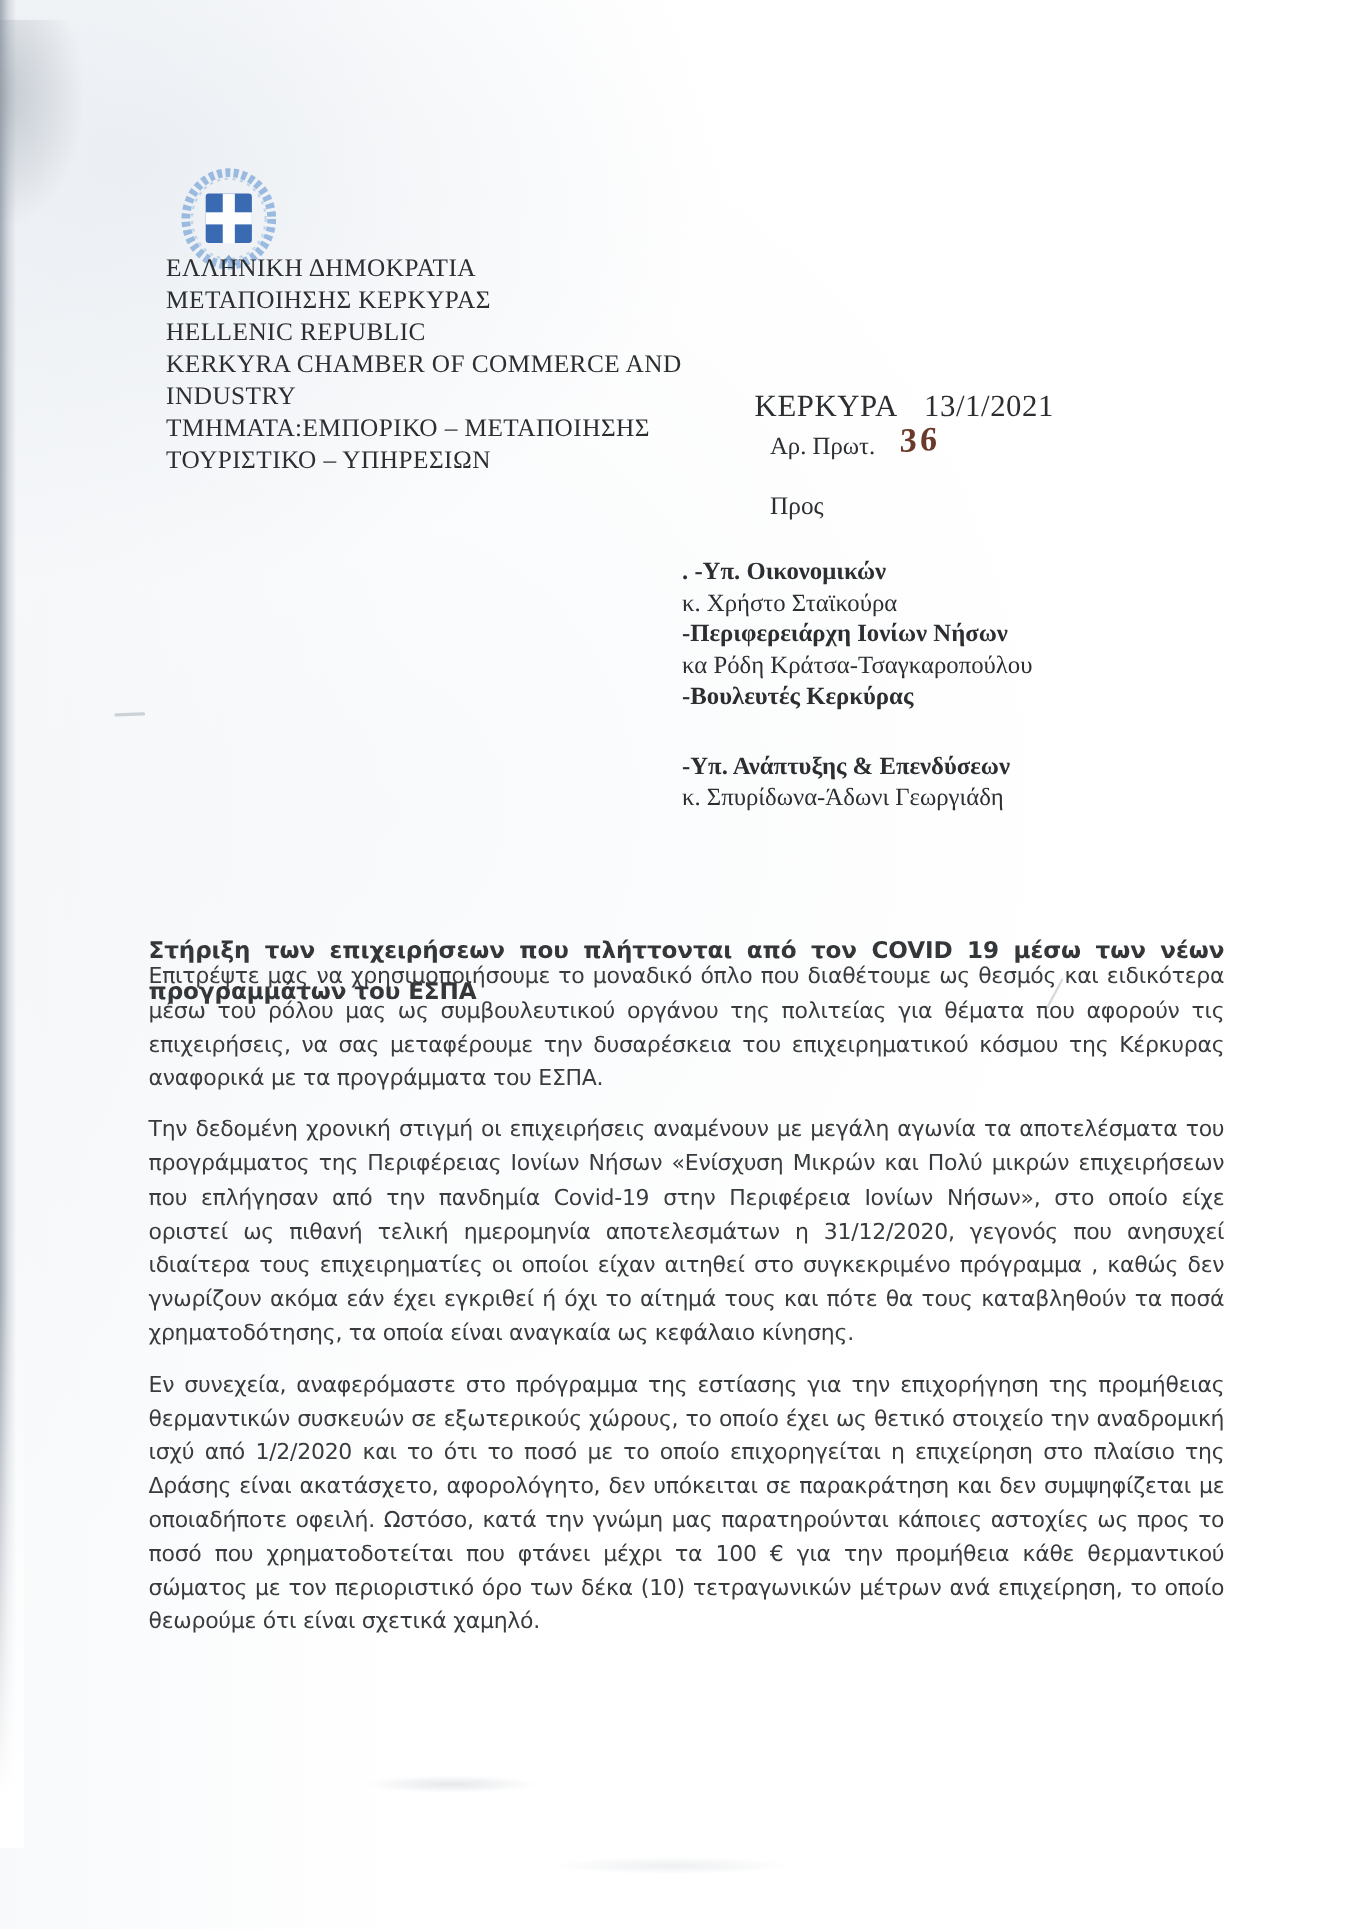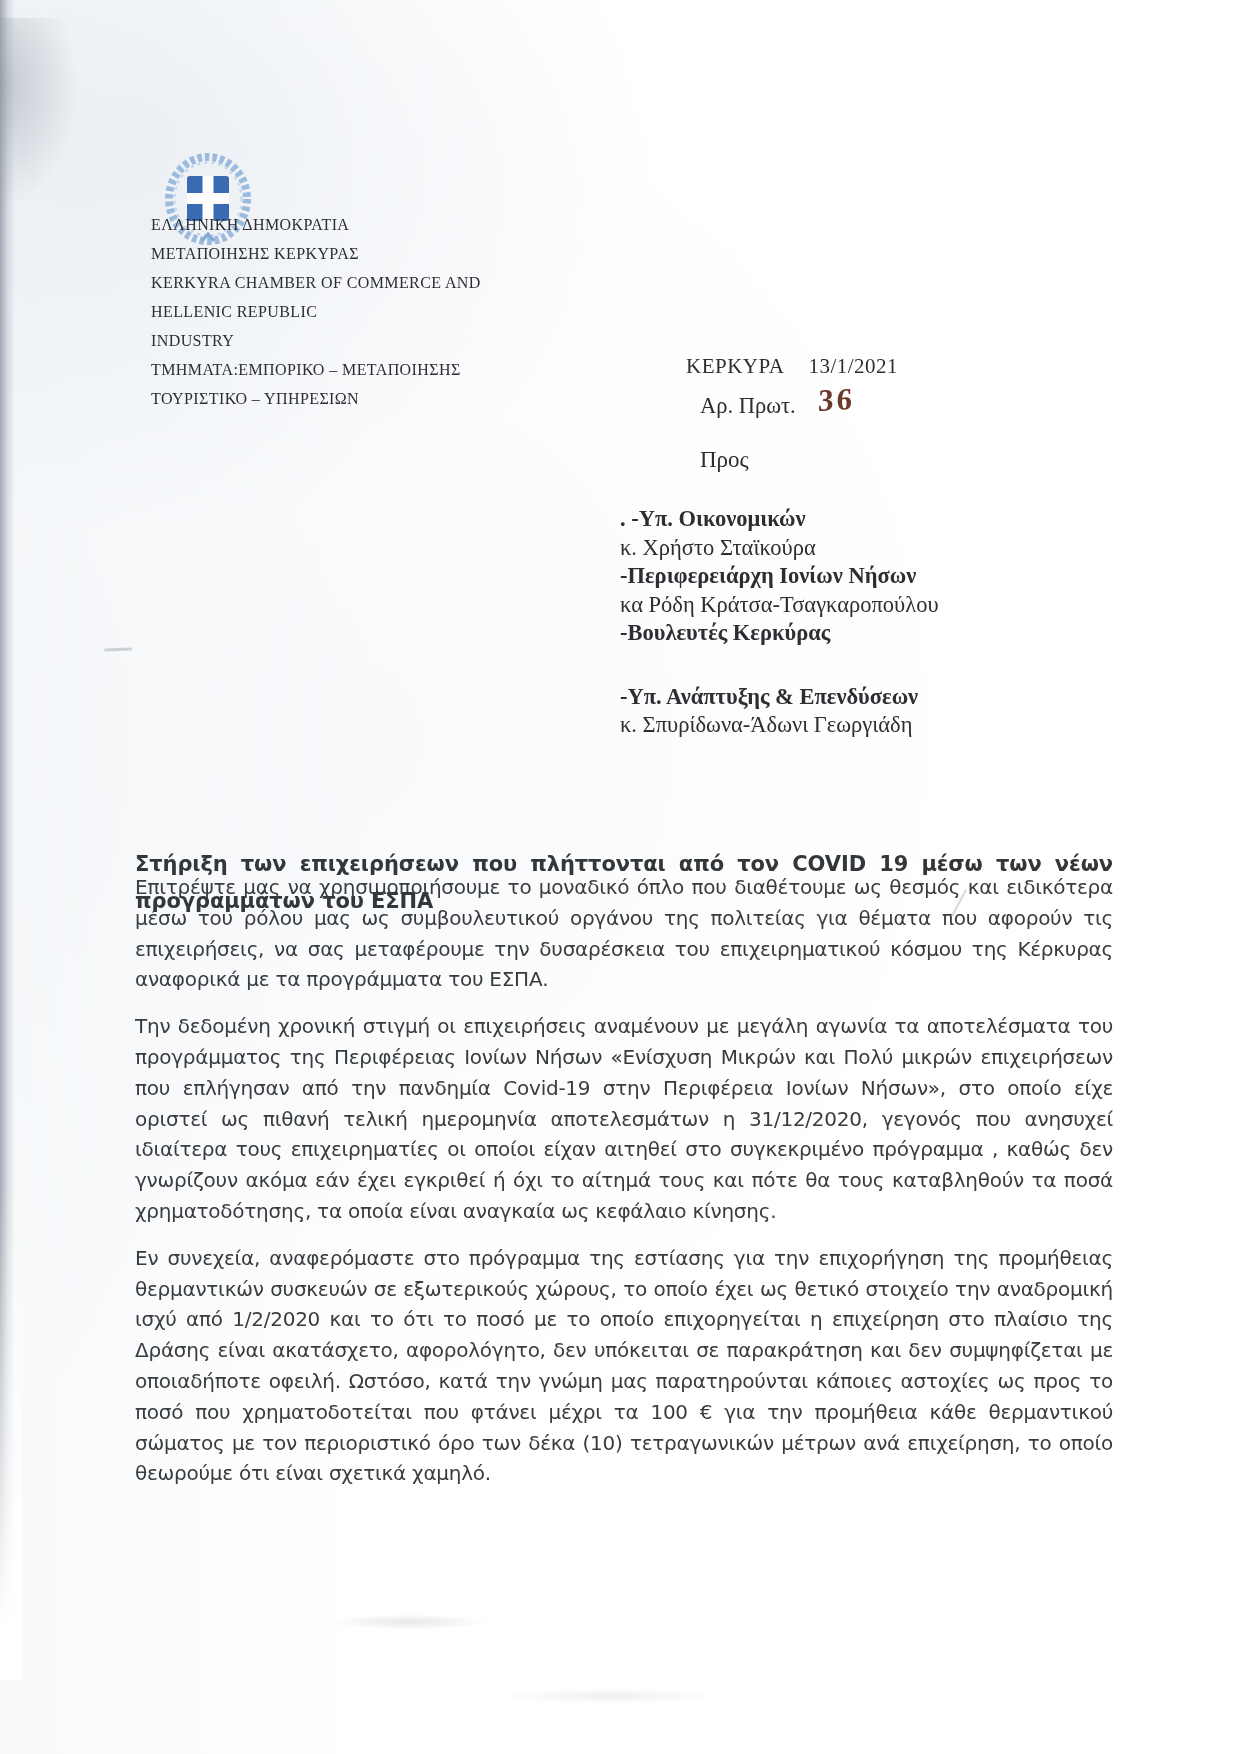--- a/index.html
+++ b/index.html
@@ -24,29 +24,29 @@
     background:linear-gradient(to bottom, rgba(255,255,255,0), #ffffff 90%);
   }
   .corner-shade {
     position:absolute; left:0; top:18px; width:78px; height:190px; pointer-events:none;
     background:radial-gradient(ellipse at 0% 35%, rgba(138,147,158,0.45), rgba(138,147,158,0) 70%);
   }
 
   .emblem { position:absolute; left:156px; top:150px; width:104px; height:96px; }
 
   .letterhead {
-    position:absolute; left:151px; top:210px; width:560px;
-    font-family:"Liberation Serif", serif; font-size:16px; line-height:29px;
+    position:absolute; left:151px; top:229px; width:560px;
+    font-family:"Liberation Serif", serif; font-size:23px; line-height:29px;
     color:#2c2e32; letter-spacing:0.4px;
   }
   .letterhead div { white-space:nowrap; }
 
   .meta-place-date {
     position:absolute; left:686px; top:354px; font-family:"Liberation Serif", serif;
-    font-size:21px; color:#2c2e32; letter-spacing:0.5px;
+    font-size:28px; color:#2c2e32; letter-spacing:0.5px;
   }
   .meta-place-date .date { margin-left:24px; }
   .meta-protocol {
     position:absolute; left:700px; top:385px; font-family:"Liberation Serif", serif;
     font-size:22.5px; color:#2c2e32;
   }
   .protocol-number {
     display:inline-block; margin-left:22px; font-size:31px; font-weight:600;
     color:#6b3a2a; letter-spacing:3px;
     transform:rotate(-3deg) skewX(-5deg); position:relative; top:-3px;
@@ -103,22 +103,22 @@
       <path d="M46 91 L52 84 L58 91" fill="none" stroke="#7fa6d4" stroke-width="3"></path>
       <rect x="31" y="26" width="42" height="45" rx="3" fill="#3a6ab2"></rect>
       <rect x="46.5" y="26" width="11" height="45" fill="#fdfdfd"></rect>
       <rect x="31" y="43" width="42" height="11" fill="#fdfdfd"></rect>
     </svg>
   </div>
 
   <div class="letterhead">
     <div>ΕΛΛΗΝΙΚΗ ΔΗΜΟΚΡΑΤΙΑ</div>
     <div>ΜΕΤΑΠΟΙΗΣΗΣ ΚΕΡΚΥΡΑΣ</div>
+    <div>HELLENIC REPUBLIC</div>
     <div>KERKYRA CHAMBER OF COMMERCE AND</div>
-    <div>HELLENIC REPUBLIC</div>
     <div>INDUSTRY</div>
     <div>ΤΜΗΜΑΤΑ:ΕΜΠΟΡΙΚΟ – ΜΕΤΑΠΟΙΗΣΗΣ</div>
     <div>ΤΟΥΡΙΣΤΙΚΟ – ΥΠΗΡΕΣΙΩΝ</div>
   </div>
 
   <div class="meta-place-date">
     <span>ΚΕΡΚΥΡΑ</span><span class="date">13/1/2021</span>
   </div>
 
   <div class="meta-protocol">

